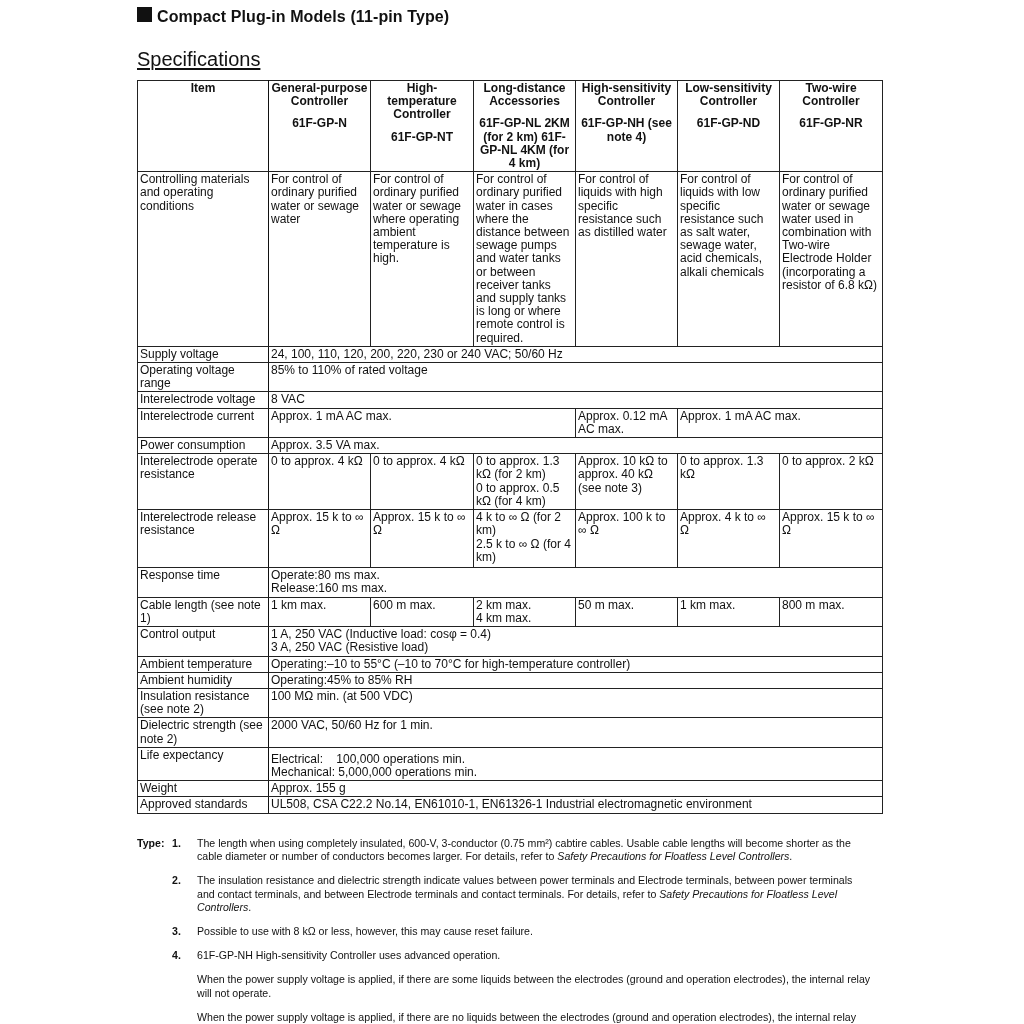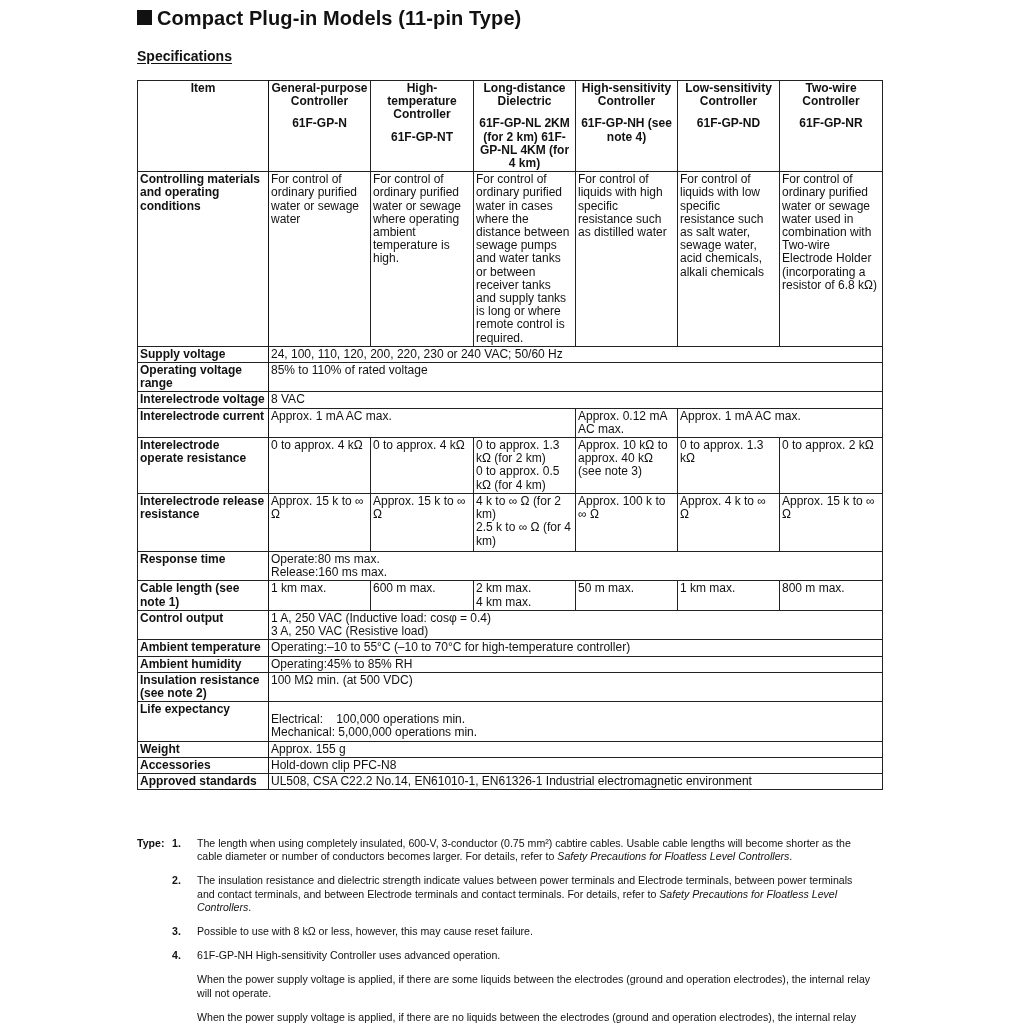--- a/index.html
+++ b/index.html
@@ -1,23 +1,23 @@
 <!DOCTYPE html>
 <html><head>
 <meta charset="utf-8">
 <style>
   html, body { margin:0; padding:0; background:#ffffff; }
   body { width:1024px; height:1024px; position:relative; overflow:hidden; color:#111; font-family:"Liberation Sans", sans-serif; }
-  .title { position:absolute; left:137px; top:7px; font-size:20px; font-weight:bold; letter-spacing:0.1px; white-space:nowrap; }
+  .title { position:absolute; left:137px; top:7px; font-size:16px; font-weight:bold; letter-spacing:0.1px; white-space:nowrap; }
   .title .sq { display:inline-block; width:15px; height:15px; background:#111; margin-right:5px; vertical-align:0px; }
-  .subtitle { position:absolute; left:137px; top:48px; font-size:14px; font-weight:bold; text-decoration:underline; text-underline-offset:2px; }
+  .subtitle { position:absolute; left:137px; top:48px; font-size:20px; font-weight:normal; text-decoration:underline; text-underline-offset:2px; }
   table.spec { position:absolute; left:137px; top:80px; width:745px; border-collapse:collapse; font-size:12px; line-height:13.2px; table-layout:fixed; }
   table.spec td, table.spec th { border:1px solid #222; padding:1px 2px 1px 2px; vertical-align:top; text-align:left; }
   table.spec th { font-weight:bold; text-align:center; padding-top:1px; }
-  table.spec td.item { font-weight:bold;margin-top:12px; }
+  table.spec td.item { font-weight:normal;margin-top:12px; }
   table.spec { border:1.5px solid #111; }
   table.spec td.item, table.spec th.item { border-right:1.5px solid #111; }
   .model { display:block; margin-top:9px; }
   .notes { position:absolute; left:137px; top:826px; width:745px; font-size:10.6px; line-height:13.2px; }
   .note { position:relative; padding-left:49px; }
   .note .num { position:absolute; left:35px; top:0; font-weight:bold; }
   .note .lead { position:absolute; left:0; top:0; font-weight:bold; }
   .note + .note { margin-top:1px; }
   .note p { margin:11px; }
 </style>
@@ -35,21 +35,21 @@
       <col style="width:102px">
       <col style="width:102px">
       <col style="width:102px">
       <col style="width:103px">
   </colgroup>
   <tbody>
       <tr style="height:86px">
     <th class="item"><span>Item</span></th>
     <th><span>General-purpose Controller</span><span class="model">61F-GP-N</span></th>
     <th><span>High-temperature Controller</span><span class="model">61F-GP-NT</span></th>
-    <th><span>Long-distance Dielectric</span><span class="model">61F-GP-NL 2KM (for 2 km) 61F-GP-NL 4KM (for 4 km)</span></th>
+    <th><span>Long-distance Accessories</span><span class="model">61F-GP-NL 2KM (for 2 km) 61F-GP-NL 4KM (for 4 km)</span></th>
     <th><span>High-sensitivity Controller</span><span class="model">61F-GP-NH (see note 4)</span></th>
     <th><span>Low-sensitivity Controller</span><span class="model">61F-GP-ND</span></th>
     <th><span>Two-wire Controller</span><span class="model">61F-GP-NR</span></th>
   </tr>
   <tr style="height:148px">
     <td class="item">Controlling materials and operating conditions</td>
     <td>For control of ordinary purified water or sewage water</td>
     <td>For control of ordinary purified water or sewage where operating ambient temperature is high.</td>
     <td>For control of ordinary purified water in cases where the distance between sewage pumps and water tanks or between receiver tanks and supply tanks is long or where remote control is required.</td>
     <td>For control of liquids with high specific resistance such as distilled water</td>
@@ -66,20 +66,24 @@
   </tr>
   <tr>
     <td class="item">Interelectrode voltage</td>
     <td colspan="6">8 VAC</td>
   </tr>
   <tr>
     <td class="item">Interelectrode current</td>
     <td colspan="3">Approx. 1 mA AC max.</td>
     <td>Approx. 0.12 mA AC max.</td>
     <td colspan="2">Approx. 1 mA AC max.</td>
+  </tr>
+  <tr>
+    <td class="item">Power consumption</td>
+    <td colspan="6">Approx. 3.5 VA max.</td>
   </tr>
   <tr style="height:56px">
     <td class="item">Interelectrode operate resistance</td>
     <td>0 to approx. 4 kΩ</td>
     <td>0 to approx. 4 kΩ</td>
     <td>
           <div>0 to approx. 1.3 kΩ (for 2 km)</div>
           <div>0 to approx. 0.5 kΩ (for 4 km)</div>
         </td>
     <td>Approx. 10 kΩ to approx. 40 kΩ (see note 3)</td>
@@ -130,33 +134,33 @@
   </tr>
   <tr>
     <td class="item">Ambient humidity</td>
     <td colspan="6">Operating:45% to 85% RH</td>
   </tr>
   <tr>
     <td class="item">Insulation resistance (see note 2)</td>
     <td colspan="6">100 MΩ min. (at 500 VDC)</td>
   </tr>
   <tr>
+    <td class="item">Dielectric strength (see note 2)</td>
+    <td colspan="6">2000 VAC, 50/60 Hz for 1 min.</td>
+  </tr>
+  <tr>
     <td class="item">Life expectancy</td>
-    <td colspan="6" style="padding-top:11px">
+    <td colspan="6" style="padding-top:5px">
           <div style="white-space:pre">Electrical:    100,000 operations min.</div>
           <div>Mechanical: 5,000,000 operations min.</div>
         </td>
   </tr>
   <tr>
     <td class="item">Weight</td>
     <td colspan="6">Approx. 155 g</td>
-  </tr>
-  <tr>
-    <td class="item">Accessories</td>
-    <td colspan="6">Hold-down clip PFC-N8</td>
   </tr>
   <tr>
     <td class="item">Approved standards</td>
     <td colspan="6">UL508, CSA C22.2 No.14, EN61010-1, EN61326-1 Industrial electromagnetic environment</td>
   </tr>
 </tbody>
   </table>
 
 <div class="notes">
   <div class="note">

